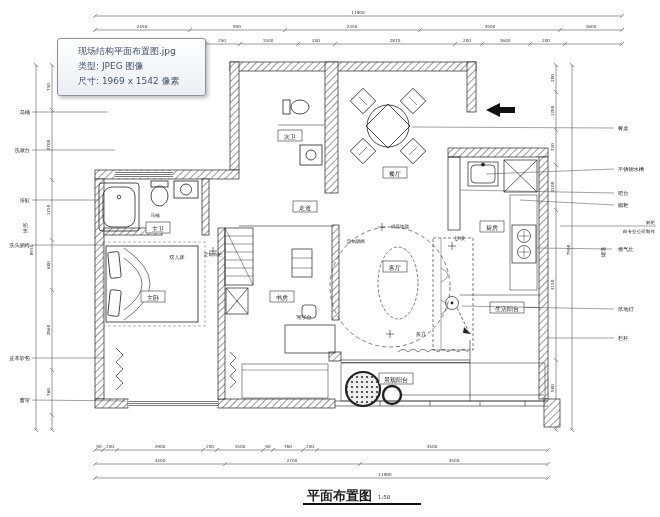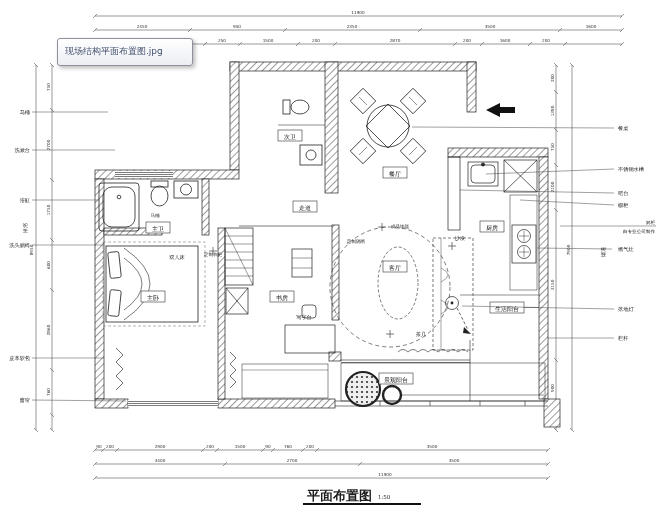--- a/index.html
+++ b/index.html
@@ -3,21 +3,21 @@
 <meta charset="utf-8">
 <style>
   html,body{margin:0;padding:0;background:#fff;}
   .stage{position:relative;width:660px;height:517px;background:#fff;overflow:hidden;
          font-family:"DejaVu Sans",sans-serif;}
   .stage svg{position:absolute;left:0;top:0;z-index:1;}
   .tooltip{position:absolute;left:57px;top:38px;width:120px;z-index:5;
     background:linear-gradient(#ffffff,#eceef4);
     border:1px solid #8f9099;border-radius:3px;
     box-shadow:2px 2px 4px rgba(0,0,0,.28);
-    padding:5px 7px 6px 7px;font-size:9px;line-height:1.65;color:#44526e;}
+    padding:5px 7px 6px 20px;font-size:9px;line-height:1.65;color:#44526e;}
   .tooltip div{white-space:nowrap;}
   text{fill:#1c1c1c;}
   .dim{font-size:4.2px;fill:#333;}
   .ann{font-size:5.2px;fill:#1c1c1c;}
   .small{font-size:4.6px;fill:#1c1c1c;}
   .roomtxt{font-size:6px;fill:#111;}
   .ttl{font-size:13px;font-weight:bold;font-family:"DejaVu Serif",serif;}
   .ttl2{font-size:5.5px;font-family:"DejaVu Serif",serif;}
 </style>
 </head>
@@ -356,15 +356,17 @@
 
   <g>
     <text class="ttl" x="307" y="500">平面布置图</text>
     <text class="ttl2" x="378" y="499">1:50</text>
     <rect x="303" y="503" width="118" height="2" fill="#111"></rect>
   </g>
 </svg>
 
   <div class="tooltip">
     <div>现场结构平面布置图.jpg</div>
+    <div>类型: JPEG 图像</div>
+    <div>尺寸: 1969 x 1542 像素</div>
   </div>
 
 </div>
 
 </body></html>

